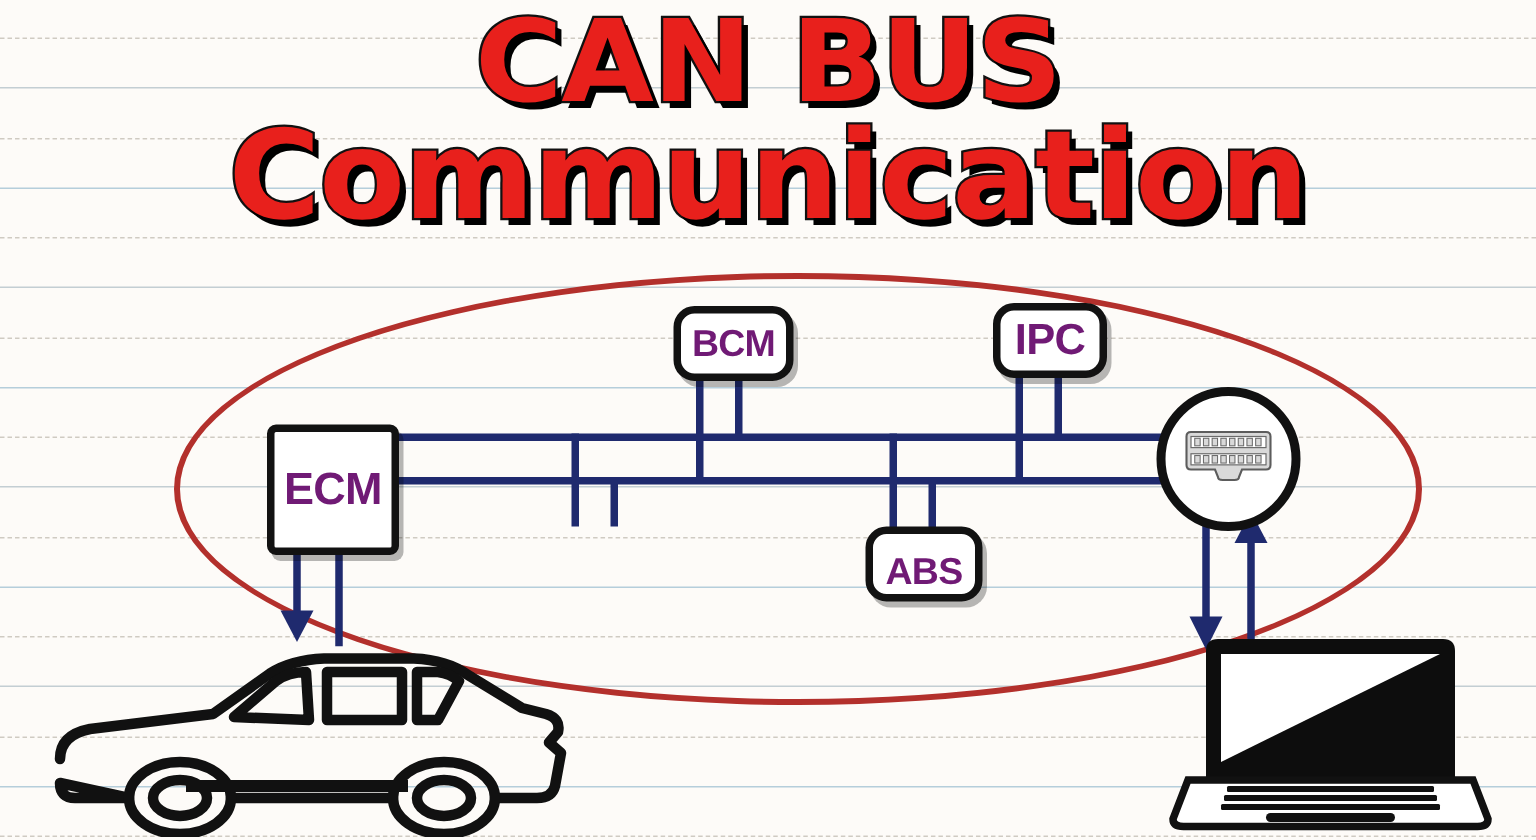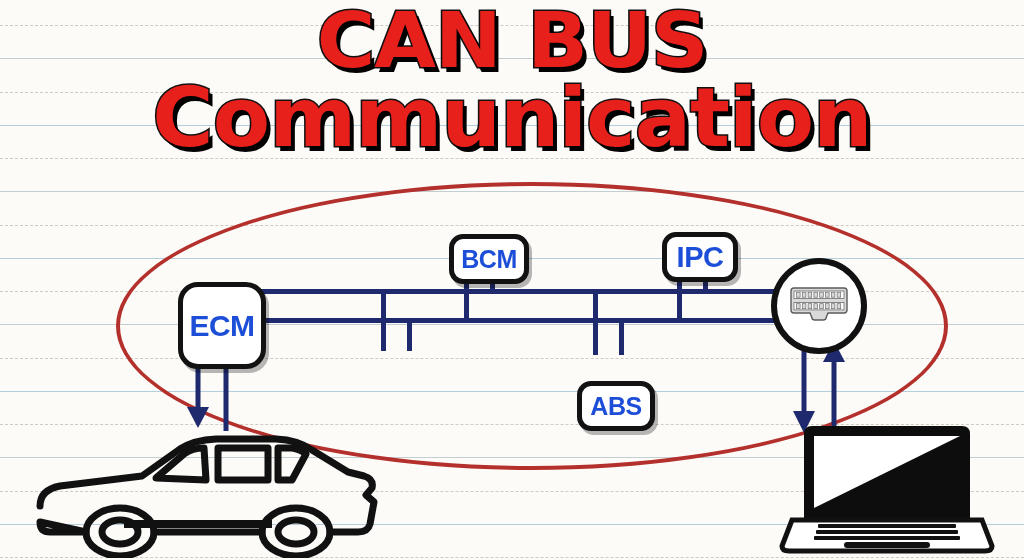--- a/index.html
+++ b/index.html
@@ -53,29 +53,28 @@
   }
   
   .node{
     position:absolute;z-index:5;
     background:#ffffff;
     border:5px solid #121212;
     border-radius:16px;
     box-shadow:3px 4px 0 rgba(0,0,0,.28);
     display:flex;align-items:center;justify-content:center;
     font-family:"Liberation Sans",sans-serif;
-    font-weight:bold;color:#1d4ed8;
+    font-weight:bold;color:#701a75;
     letter-spacing:-.5px;
-    margin-top:30px;
-  }
-  #node-ecm{left:178px;top:252px;width:78px;height:77px;font-size:30px;border-radius:20px;}
+  }
+  #node-ecm{left:178px;top:283px;width:78px;height:77px;font-size:30px;border-radius:6px;}
   #node-bcm{left:449px;top:204px;width:70px;height:40px;font-size:25px;border-radius:14px;}
   #node-ipc{left:662px;top:202px;width:66px;height:40px;font-size:29px;border-radius:14px;}
   #node-tcm{left:365px;top:347px;width:67px;height:40px;font-size:25px;border-radius:14px;}
-  #node-abs{left:577px;top:351px;width:68px;height:40px;font-size:25px;border-radius:14px;}
+  #node-abs{left:577px;top:351px;width:68px;height:40px;font-size:25px;border-radius:14px;align-items:flex-end;}
   
   #node-obd{
     position:absolute;left:771px;top:258px;width:84px;height:84px;
     border:6px solid #111;border-radius:50%;background:#fff;
     z-index:5;display:flex;align-items:center;justify-content:center;
   }
   #obd-plug{position:relative;width:62px;height:38px;}
   
   .arrow{position:absolute;z-index:4;}
   

